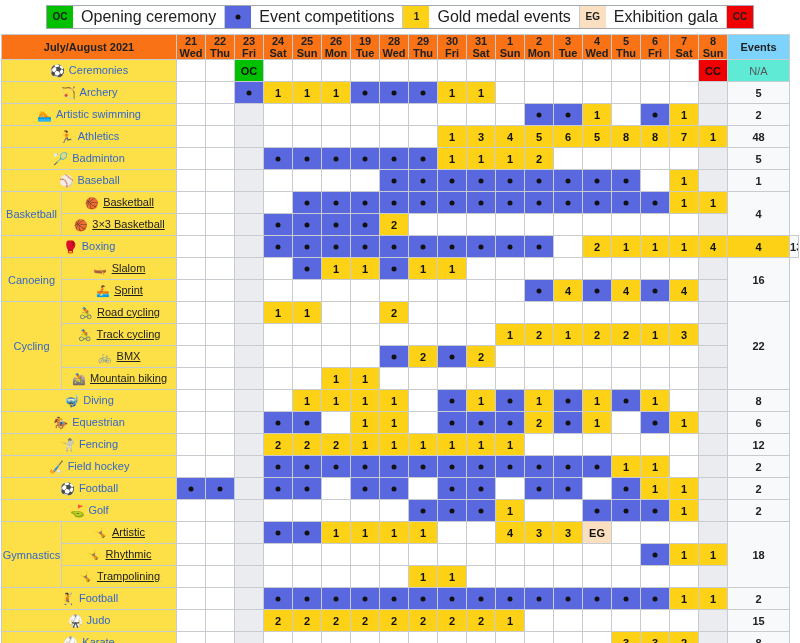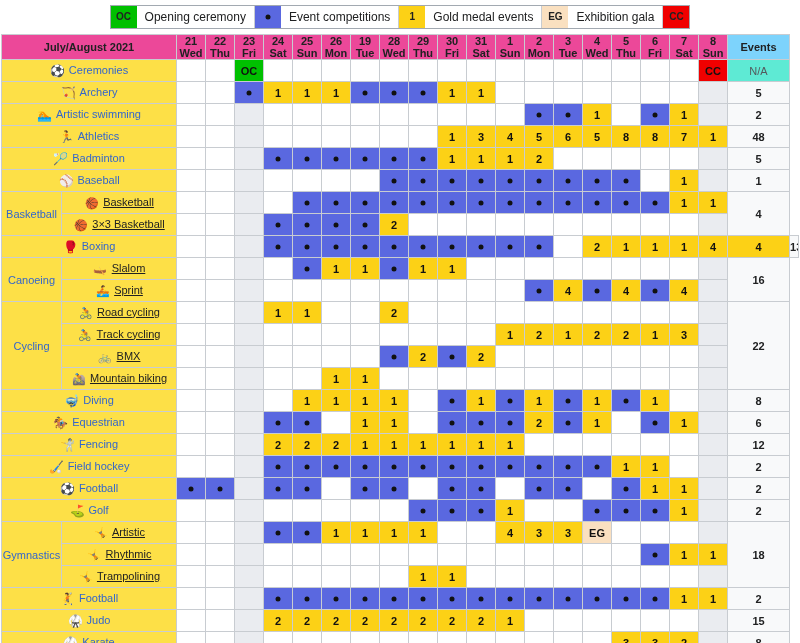--- a/index.html
+++ b/index.html
@@ -15,21 +15,21 @@
     display:flex;align-items:stretch;
     border:1px solid #a2a9b1;background:#ffffff;
     height:22px;
   }
   .lg-item{display:flex;align-items:stretch;}
   .lg-key{
     width:26px;display:flex;align-items:center;justify-content:center;
     font-weight:bold;font-size:10px;line-height:1;
   }
   .lg-label{
-    display:flex;align-items:center;padding:0 8px;font-size:12px;white-space:nowrap;
+    display:flex;align-items:center;padding:0 8px;font-size:16px;white-space:nowrap;
     border-right:1px solid #c8ccd1;
   }
   .lg-item:last-child .lg-label{border-right:none;}
   .dotkey{position:relative;}
   .dotkey::after{
     content:"";position:absolute;left:50%;top:50%;
     width:5px;height:5px;border-radius:50%;background:#111;
     transform:translate(-50%,-50%);
   }
 
@@ -42,21 +42,21 @@
   table.sched td, table.sched th{
     border:1px solid #c8ccd1;
     padding:0;
     text-align:center;
     vertical-align:middle;
     font-size:11px;
     height:21px;
     overflow:hidden;
   }
   .hdr{
-    background:#ec4899;font-weight:bold;font-size:11px;line-height:12px;
+    background:#f97316;font-weight:bold;font-size:11px;line-height:12px;
     height:30px;
   }
   .hdr-month{text-align:center;font-weight:bold;font-size:12px;}
   .hdr-events{background:#7dd3fc;font-weight:bold;font-size:12px;}
 
   .sport{
     text-align:left;padding-left:4px;
     color:#3366cc;font-size:11.5px;white-space:nowrap;
   }
   .sport .ico{

